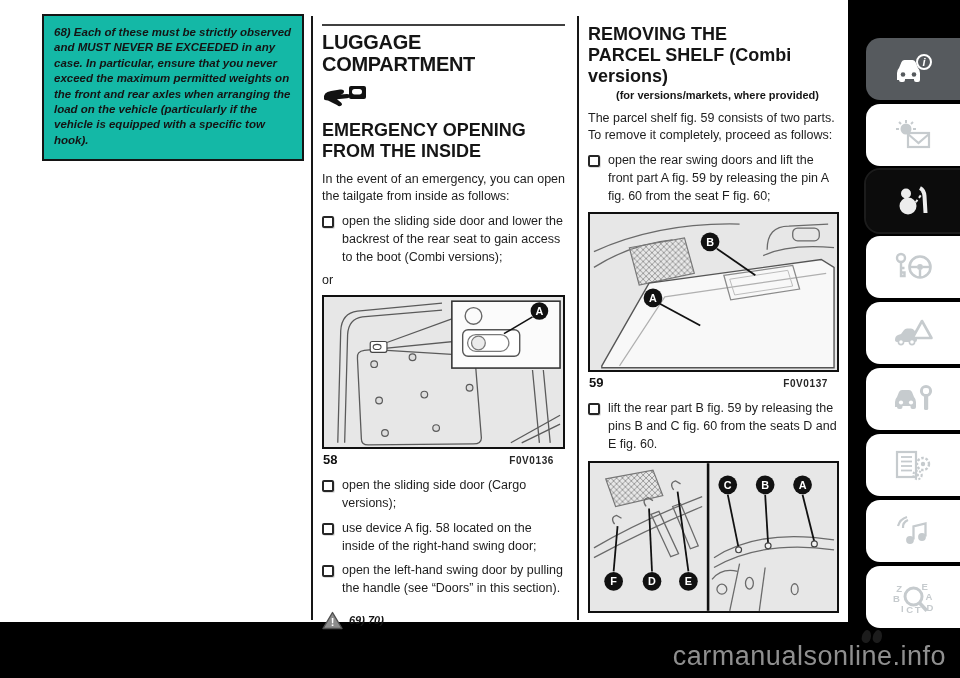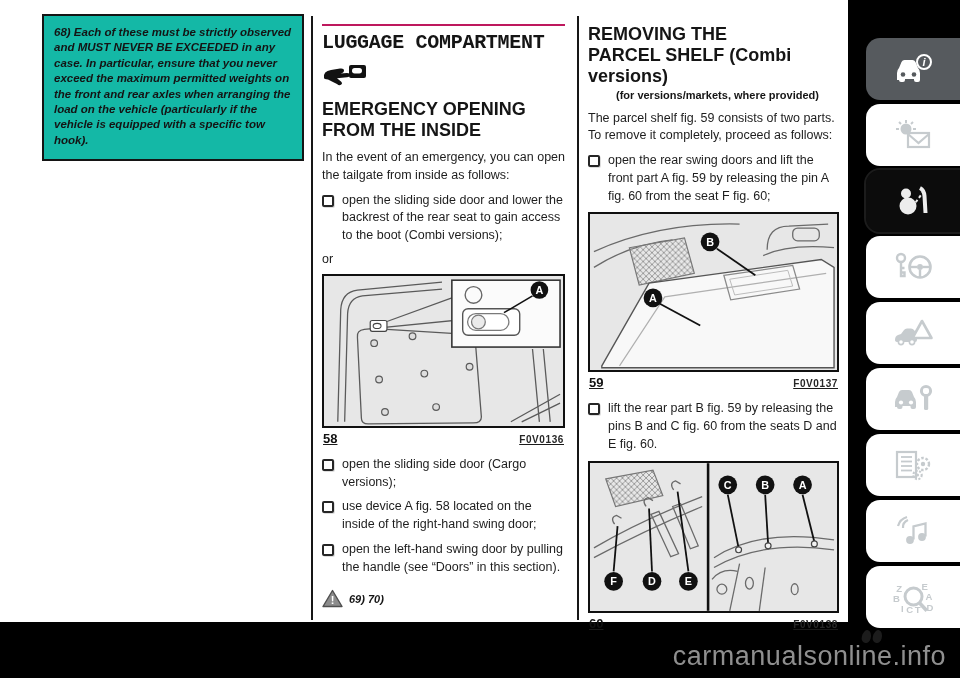--- a/index.html
+++ b/index.html
@@ -15,37 +15,37 @@
     font-size:11.5px;font-weight:bold;font-style:italic;line-height:1.34;color:#141414;
     background:#14b8a6;
   }
   .vrule{position:absolute;top:16px;height:604px;width:2px;background:#161616;}
   .vrule1{left:311px;} .vrule2{left:577px;}
 
   .col-mid{position:absolute;left:322px;top:24px;width:243px;}
   .col-right{position:absolute;left:588px;top:24px;width:251px;}
 
   .section-title{
-    border-top:2px solid #be185d;padding-top:6px;
-    font-size:20px;font-weight:bold;letter-spacing:-.3px;line-height:1.08;color:#151515;font-family:Liberation Mono, monospace;
+    border-top:2px solid #404040;padding-top:6px;
+    font-size:20px;font-weight:bold;letter-spacing:-.3px;line-height:1.08;color:#151515;
   }
   .hand-row{margin:9px 0 0 0;height:26px;}
   .subhead{font-size:18px;font-weight:bold;line-height:1.18;color:#151515;margin:10px 0 8px 0;}
   .subhead.tight{margin:0 0 1px 0;width:205px;}
   .title-note{font-size:11px;font-weight:bold;color:#151515;margin:0 0 9px 0;padding-left:28px;}
   .body-text{font-size:12.5px;line-height:1.42;color:#1d1d1d;margin:0 0 7px 0;}
   .bullet{display:flex;gap:8px;margin:6px 0 7px 0;}
   .bullet .sq{
     flex:0 0 auto;width:8px;height:8px;margin-top:3px;background:#fff;
     border:2.5px solid #262626;border-radius:2px;box-shadow:1px 1px 0 #00000022;
   }
   .bullet .bt{font-size:12.5px;line-height:1.42;color:#1d1d1d;}
   .or{font-size:12.5px;margin:1px 0 8px 0;}
   .fig{display:block;border:2px solid #101010;background:#e7e7e7;}
-  .fig-cap{display:flex;justify-content:space-between;align-items:baseline;margin:3px 1px 10px 1px;text-decoration:underline;}
+  .fig-cap{display:flex;justify-content:space-between;align-items:baseline;margin:3px 11px 10px 1px;}
   .fig-num{font-weight:bold;font-size:13px;color:#111;}
   .fig-code{font-size:10px;letter-spacing:.6px;color:#272727;font-weight:bold;}
   .warn{display:flex;align-items:center;gap:6px;margin-top:13px;}
   .warn-refs{font-size:11px;font-weight:bold;font-style:italic;color:#161616;}
 
   
   .tabs{position:absolute;right:0;top:38px;display:flex;flex-direction:column;gap:4px;}
   .tab{
     --tabbg:#ffffff;
     width:94px;height:62px;background:var(--tabbg);border-radius:14px 0 0 14px;
@@ -257,24 +257,20 @@
       </g>
       <g>
         <circle cx="140" cy="22" r="9.5" fill="#111111"></circle>
         <text x="140" y="26" font-size="11" font-weight="bold" text-anchor="middle" fill="#ffffff">C</text>
         <circle cx="178" cy="22" r="9.5" fill="#111111"></circle>
         <text x="178" y="26" font-size="11" font-weight="bold" text-anchor="middle" fill="#ffffff">B</text>
         <circle cx="216" cy="22" r="9.5" fill="#111111"></circle>
         <text x="216" y="26" font-size="11" font-weight="bold" text-anchor="middle" fill="#ffffff">A</text>
       </g>
     </svg>
-    <div class="fig-cap">
-      <span class="fig-num">60</span>
-      <span class="fig-code">F0V0138</span>
-    </div>
   </div>
 </div>
 
 <nav class="tabs">
   <div class="tab act-info">
     <svg width="44" height="32" viewBox="0 0 40 32">
       <path d="M4,27 v-7 q0,-3 2,-5 l2.5,-6 q1,-2 3,-2 h8 q2,0 3,2 l2.5,6 q2,2 2,5 v7 q0,2 -2,2 h-2 q-2,0 -2,-2 v-1 h-9 v1 q0,2 -2,2 h-2 q-2,0 -2,-2 z" fill="currentColor"></path>
       <circle cx="10" cy="21.5" r="2.3" fill="var(--tabbg)"></circle>
       <circle cx="21" cy="21.5" r="2.3" fill="var(--tabbg)"></circle>
       <circle cx="31" cy="9" r="7" fill="var(--tabbg)" stroke="currentColor" stroke-width="2"></circle>

